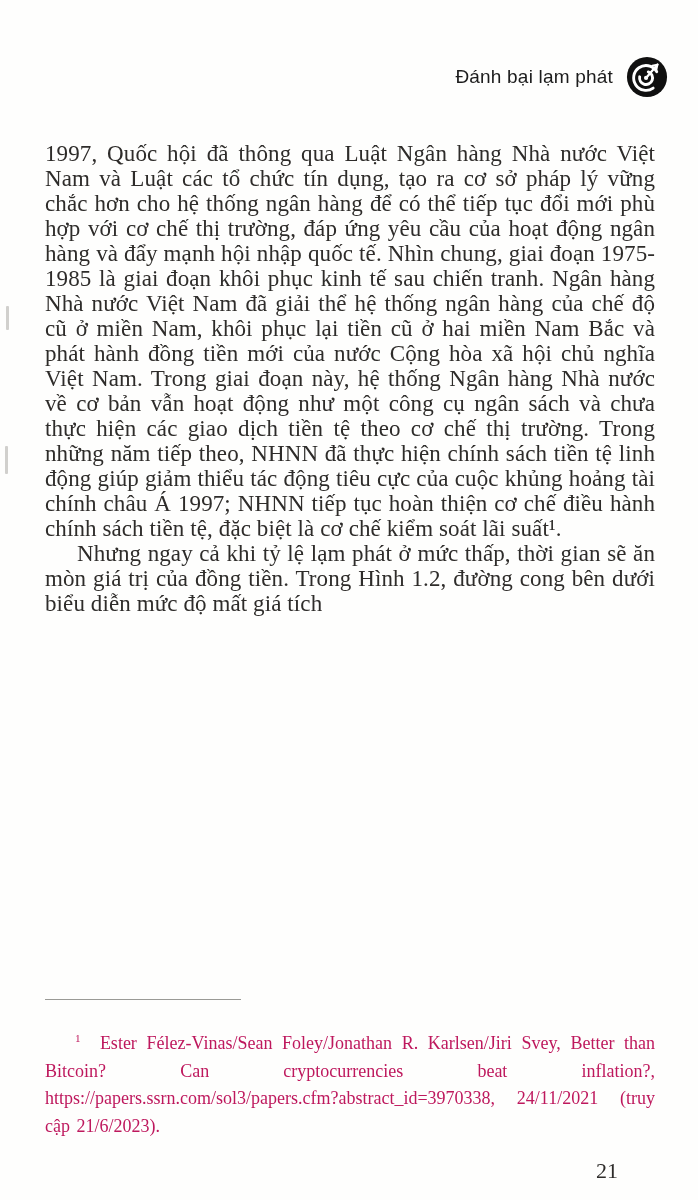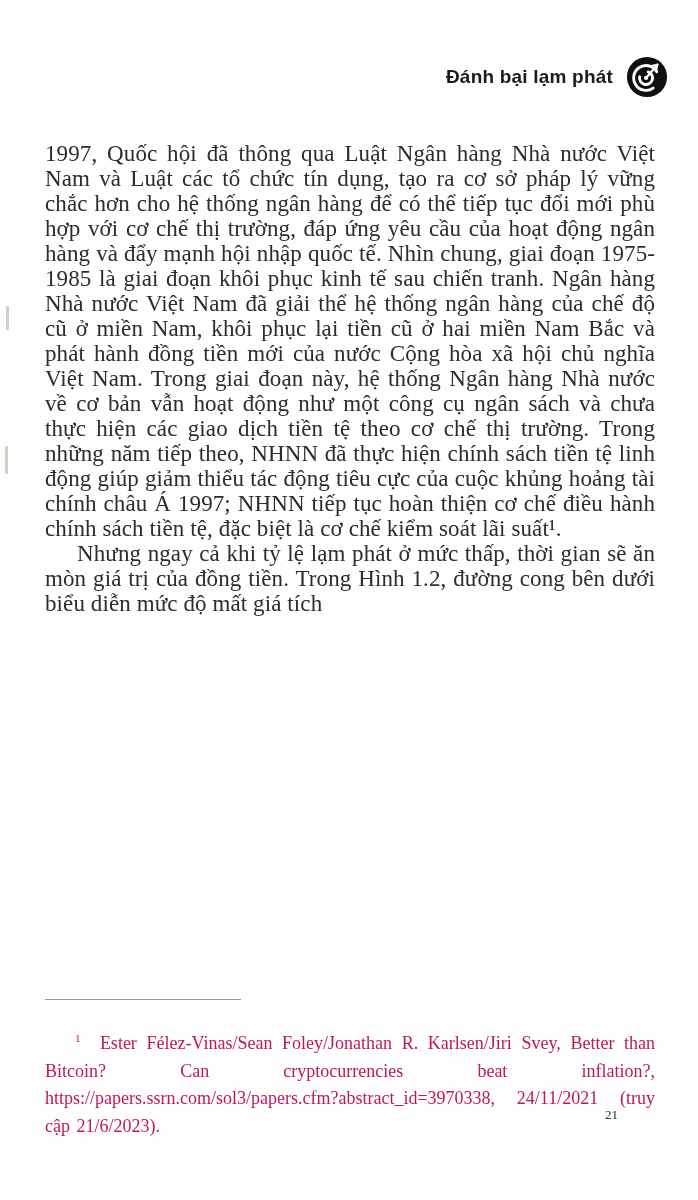--- a/index.html
+++ b/index.html
@@ -19,21 +19,21 @@
     position: absolute;
     top: 56px;
     right: 30px;
     display: flex;
     align-items: center;
     gap: 13px;
   }
   .header-title {
     font-family: "Liberation Sans", sans-serif;
     font-size: 19px;
-    font-weight: 700;
+    font-weight: 400;
     color: #1c1c1c;
     letter-spacing: 0.2px;
   }
   .logo { width: 42px; height: 42px; display: block; }
 
   
   .body-text {
     position: absolute;
     top: 141px;
     left: 45px;
@@ -68,22 +68,22 @@
     text-align: justify;
     text-indent: 30px;
     overflow-wrap: anywhere;
     word-spacing: 2px;
   }
 
   
   .page-number {
     position: absolute;
     right: 80px;
-    top: 1107px;
-    font-size: 13px;
+    top: 1158px;
+    font-size: 22px;
     color: #2e2c2a;
   }
 
   
   .artifact { position: absolute; background: #b9b7b3; opacity: 0.65; border-radius: 1px; }
   .artifact.a1 { left: 6px; top: 306px; width: 3px; height: 24px; }
   .artifact.a2 { left: 5px; top: 446px; width: 3px; height: 28px; }
 </style>
 </head>
 <body>

